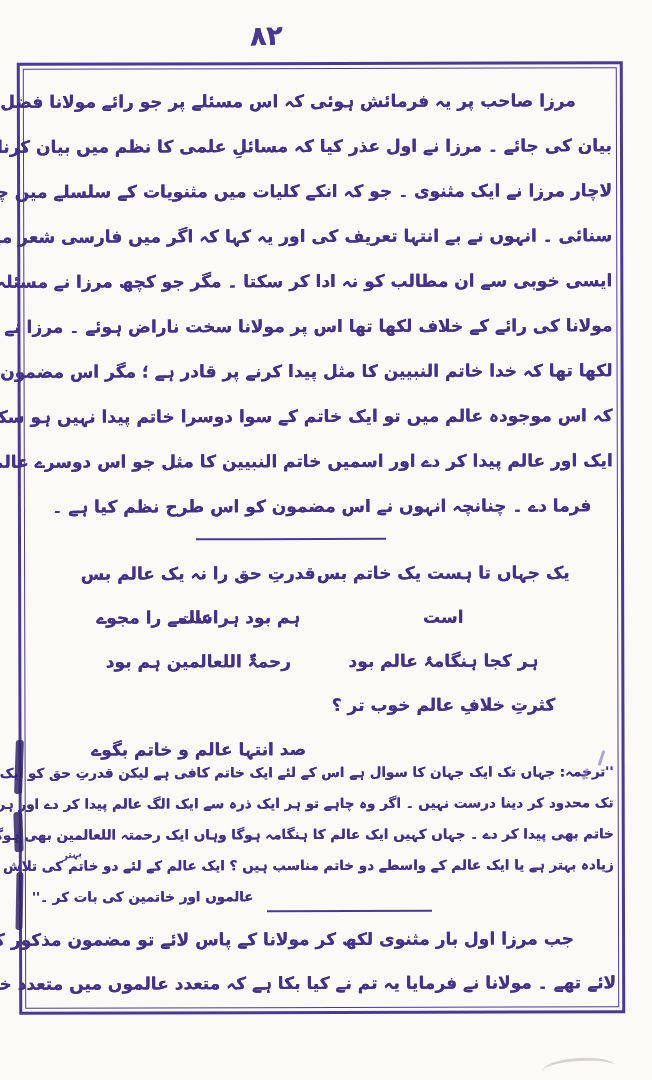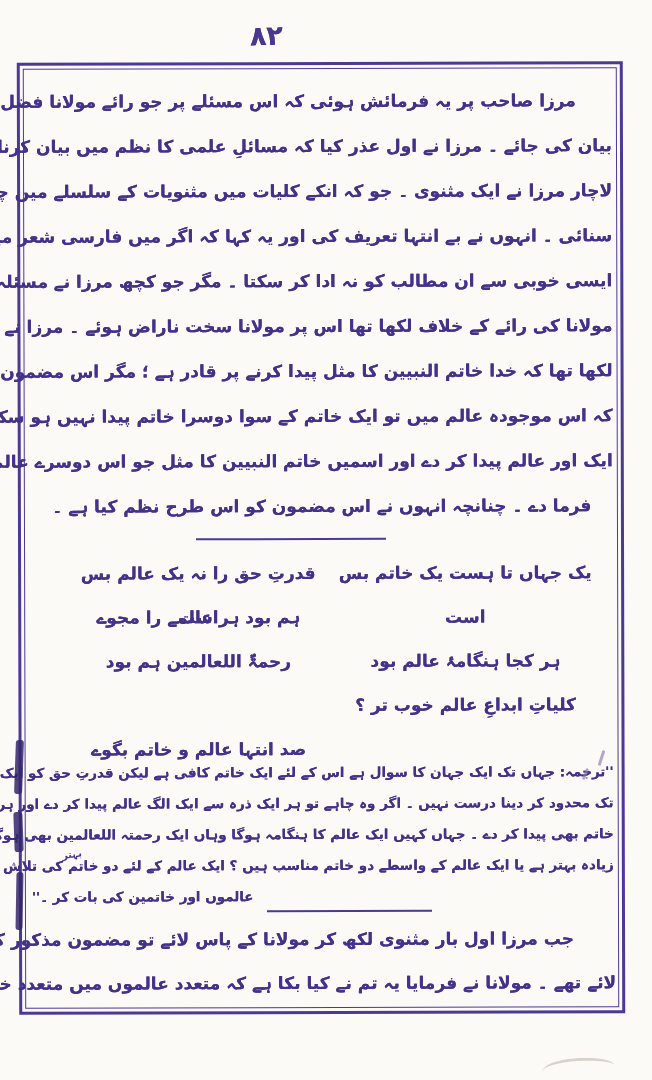--- a/index.html
+++ b/index.html
@@ -38,21 +38,21 @@
   .prose-1 .line.last{text-align:center;text-align-last:center;white-space:normal;}
 
   .divider-1{position:absolute;top:473px;left:175px;width:190px;height:0;
     border-top:2.2px solid #4a3a96;}
   .divider-2{position:absolute;top:845px;left:245px;width:165px;height:0;
     border-top:2px solid #4a3a96;}
 
   
   .poem{top:486px;}
   .poem .couplet{position:relative;height:44px;line-height:44px;font-size:17px;font-weight:600;}
-  .poem .hemi-right{position:absolute;right:14px;width:46%;text-align:center;}
+  .poem .hemi-right{position:absolute;right:36px;width:46%;text-align:center;}
   .poem .hemi-left{position:absolute;left:20px;width:43%;text-align:center;margin-left:22px;}
 
   
   .translation{top:692px;font-size:13.5px;font-weight:600;line-height:31px;}
   .translation .line{text-align:justify;text-align-last:justify;white-space:nowrap;}
   .translation .line.last{text-align:left;text-align-last:left;white-space:normal;}
   .interlinear-correction{
     position:absolute;top:783px;left:40px;font-size:10px;font-weight:700;
     transform:rotate(-8deg);color:#4a3890;direction:rtl;
   }
@@ -109,21 +109,21 @@
       <span class="hemi-left">قدرتِ حق را نہ یک عالم بس است</span>
     </div>
     <div class="couplet">
       <span class="hemi-left">ہم بود ہر عالمے را مجوے</span>
     </div>
     <div class="couplet">
       <span class="hemi-right">ہر کجا ہنگامۂ عالم بود</span>
       <span class="hemi-left">رحمۃٌ اللعالمین ہم بود</span>
     </div>
     <div class="couplet">
-      <span class="hemi-right">کلیاتِ ابداعِ عالم خوب تر ؟</span>
+      <span class="hemi-right">کثرتِ خلافِ عالم خوب تر ؟</span>
     </div>
     <div class="couplet">
       <span class="hemi-left">صد انتہا عالم و خاتم بگوے</span>
     </div>
   </div>
 
   <div class="block translation urdu">
     <div class="line">''ترجمہ: جہاں تک ایک جہان کا سوال ہے اس کے لئے ایک خاتم کافی ہے لیکن قدرتِ حق کو ایک ہی عالم کی تخلیق</div>
     <div class="line">تک محدود کر دینا درست نہیں ۔ اگر وہ چاہے تو ہر ایک ذرہ سے ایک الگ عالم پیدا کر دے اور ہر عالم کے لئے ایک</div>
     <div class="line">خاتم بھی پیدا کر دے ۔ جہاں کہیں ایک عالم کا ہنگامہ ہوگا وہاں ایک رحمتہ اللعالمین بھی ہوگا ۔ نئے عالموں کی ایجاد</div>

